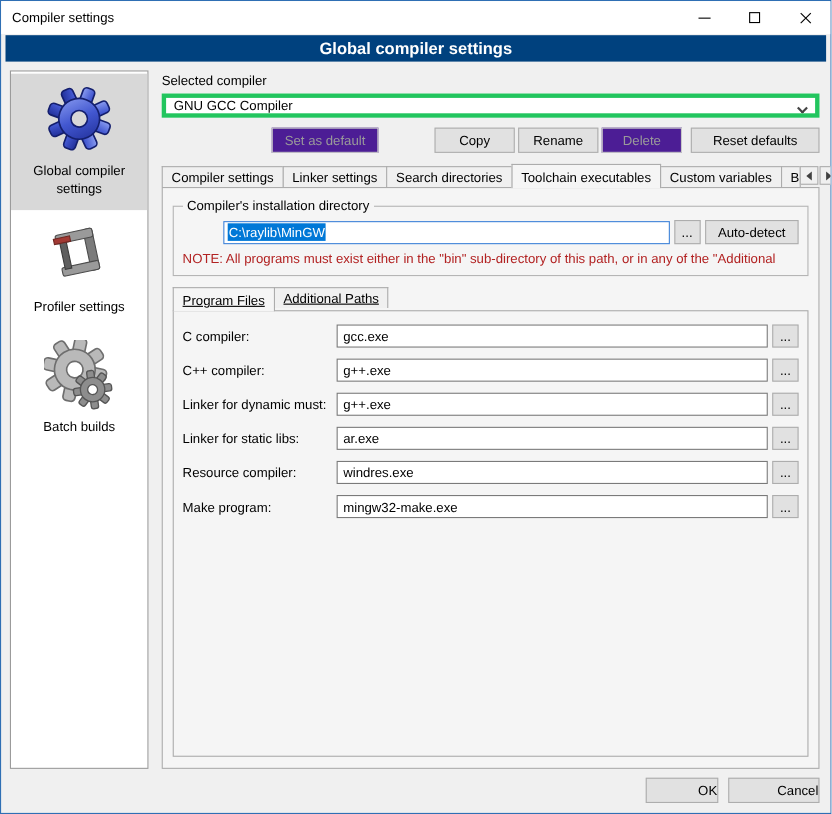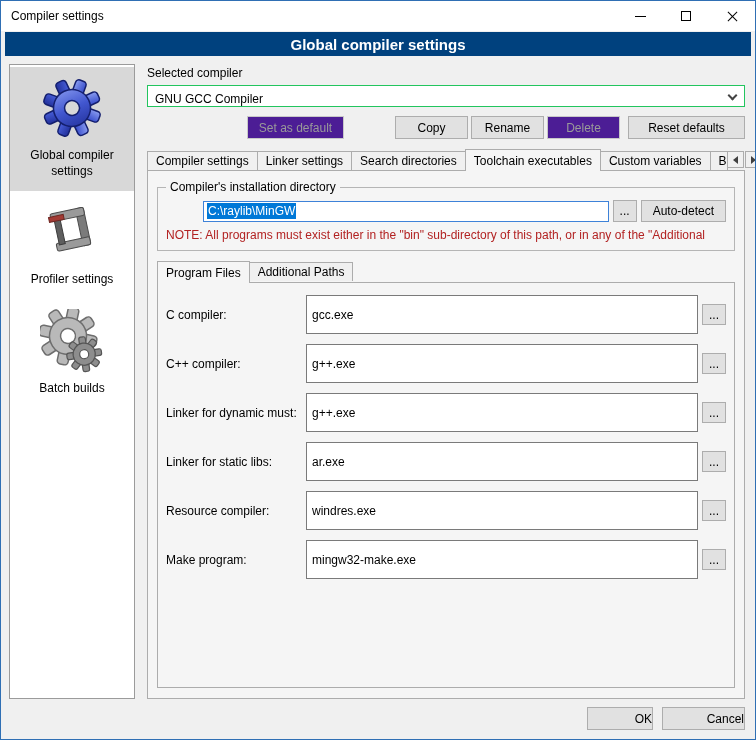--- a/index.html
+++ b/index.html
@@ -34,21 +34,21 @@
              display: flex; flex-direction: column; padding-top: 2px; overflow: hidden; }
   .side-item { padding: 9px 3px 12px; text-align: center; cursor: default; }
   .side-item.selected { background: #d8d8d8; }
   .side-item svg { display: block; margin: 0 auto 8px; width: 64px; height: 64px; }
   .side-label { font-size: 12px; line-height: 1.3; }
 
   
   .main { flex: 1; display: flex; flex-direction: column; min-width: 0; }
   .field-caption { margin: 2px 0 5px; }
 
-  .combo { height: 22px; border: 1px solid #22c55e; background: #fff; display: flex; align-items: flex-end;
+  .combo { height: 22px; border: 4px solid #22c55e; background: #fff; display: flex; align-items: flex-start;
            padding: 0 22px 0 7px; position: relative; white-space: nowrap; overflow: hidden; }
   .combo .chev { position: absolute; right: 8px; top: 6px; width: 7px; height: 7px;
                  border-right: 2px solid #444; border-bottom: 2px solid #444;
                  transform: rotate(45deg); }
   .combo.gray { background: #e4e4e4; }
 
   .btn { height: 23px; background: #e1e1e1; border: 1px solid #adadad; font: 12px "Liberation Sans", sans-serif;
          padding: 0 12px; cursor: default; }
   .btn.disabled { color: #9a9a9a; background: #4c1d95; border-color: #c8c8c8; }
 
@@ -80,27 +80,27 @@
   fieldset.groupbox legend { padding: 0 4px; font-size: 12px; }
 
   .dir-row { display: flex; align-items: center; gap: 4px; margin-top: 2px; margin-left: 37px; }
   .dir-input { flex: 1; height: 21px; border: 1px solid #3e82d8; background: #fff;
                display: flex; align-items: center; padding: 0 3px; overflow: hidden; white-space: nowrap; }
   .dir-input .sel { background: #0078d7; color: #fff; padding: 1px 1px; }
   .browse-btn { width: 24px; height: 22px; padding: 0; flex: 0 0 auto; }
   .autodetect-btn { height: 22px; padding: 0 11px; flex: 0 0 auto; }
   .note { color: #b22222; margin-top: 6px; white-space: nowrap; overflow: hidden; }
 
-  .subtabs { display: flex; align-items: center; margin-top: 10px; position: relative; z-index: 2; }
+  .subtabs { display: flex; align-items: flex-start; margin-top: 10px; position: relative; z-index: 2; text-decoration: underline; }
 
   .subpanel { flex: 1; border: 1px solid #acacac; background: #f5f5f5; padding: 12px 8px 8px; min-height: 0; }
 
   .form-row { display: flex; align-items: center; margin-bottom: 10px; }
   .form-row label { width: 140px; flex: 0 0 auto; }
-  .text-input { flex: 1; height: 39px; border: 1px solid #7a7a7a; background: #fff;
+  .text-input { flex: 1; height: 21px; border: 1px solid #7a7a7a; background: #fff;
                 font: 12px "Liberation Sans", sans-serif; padding: 0 5px; min-width: 0; }
   .form-row .browse-btn { margin-left: 4px; height: 21px; }
   .form-row .combo { flex: 1; height: 21px; }
 
   
   .footer { flex: 0 0 auto; display: flex; justify-content: flex-end; align-items: center;
             gap: 9px; padding: 0 10px 9px; }
   .footer .btn { width: 0; text-align: right; }
   .footer .ok-btn { width: 66px; padding: 0; }
   .footer .cancel-btn { width: 83px; padding: 0; }

